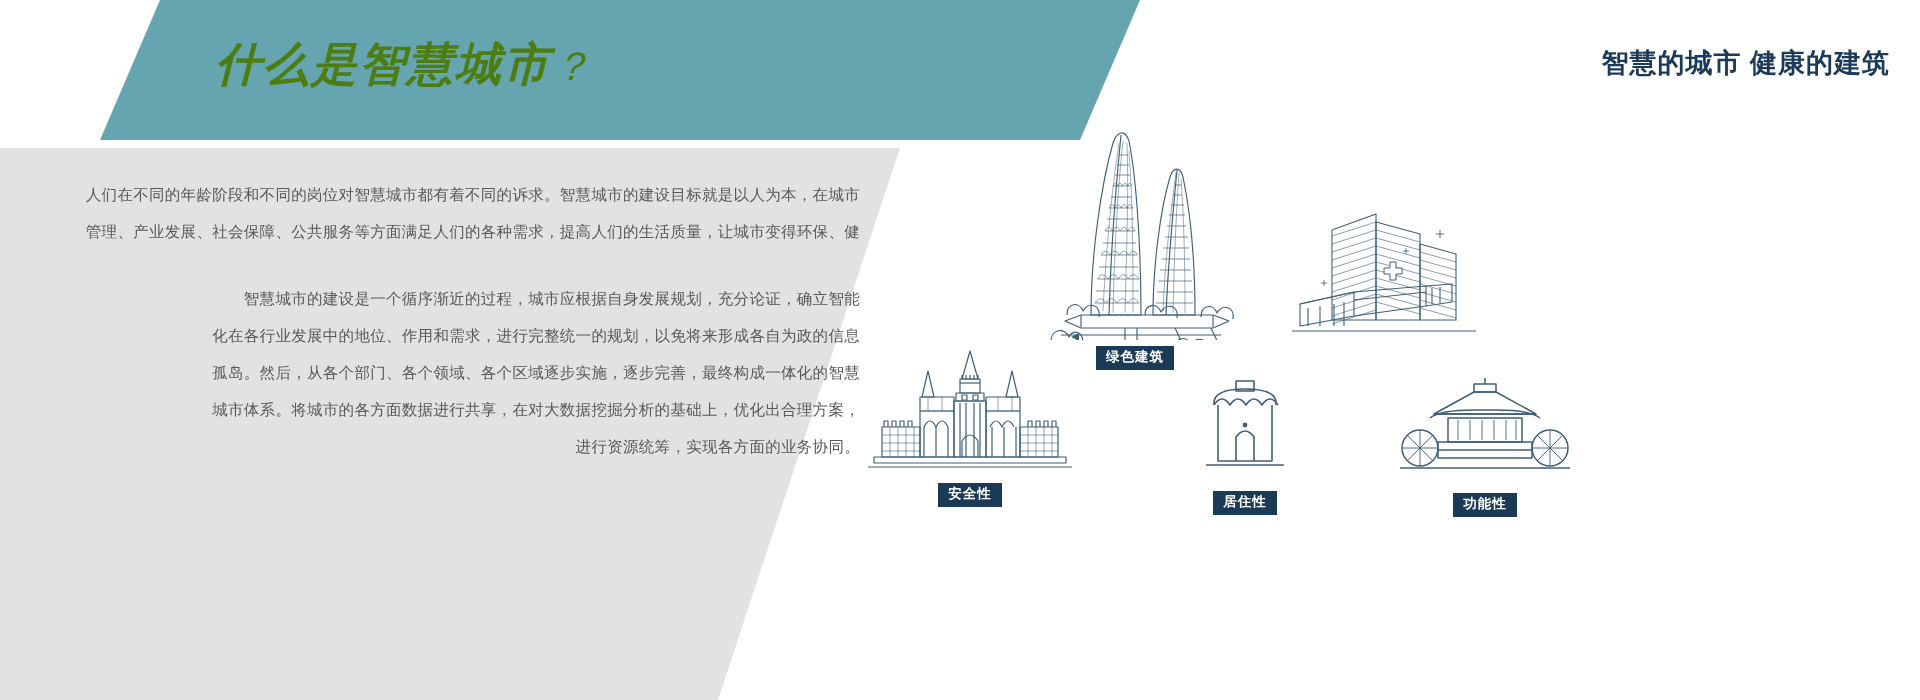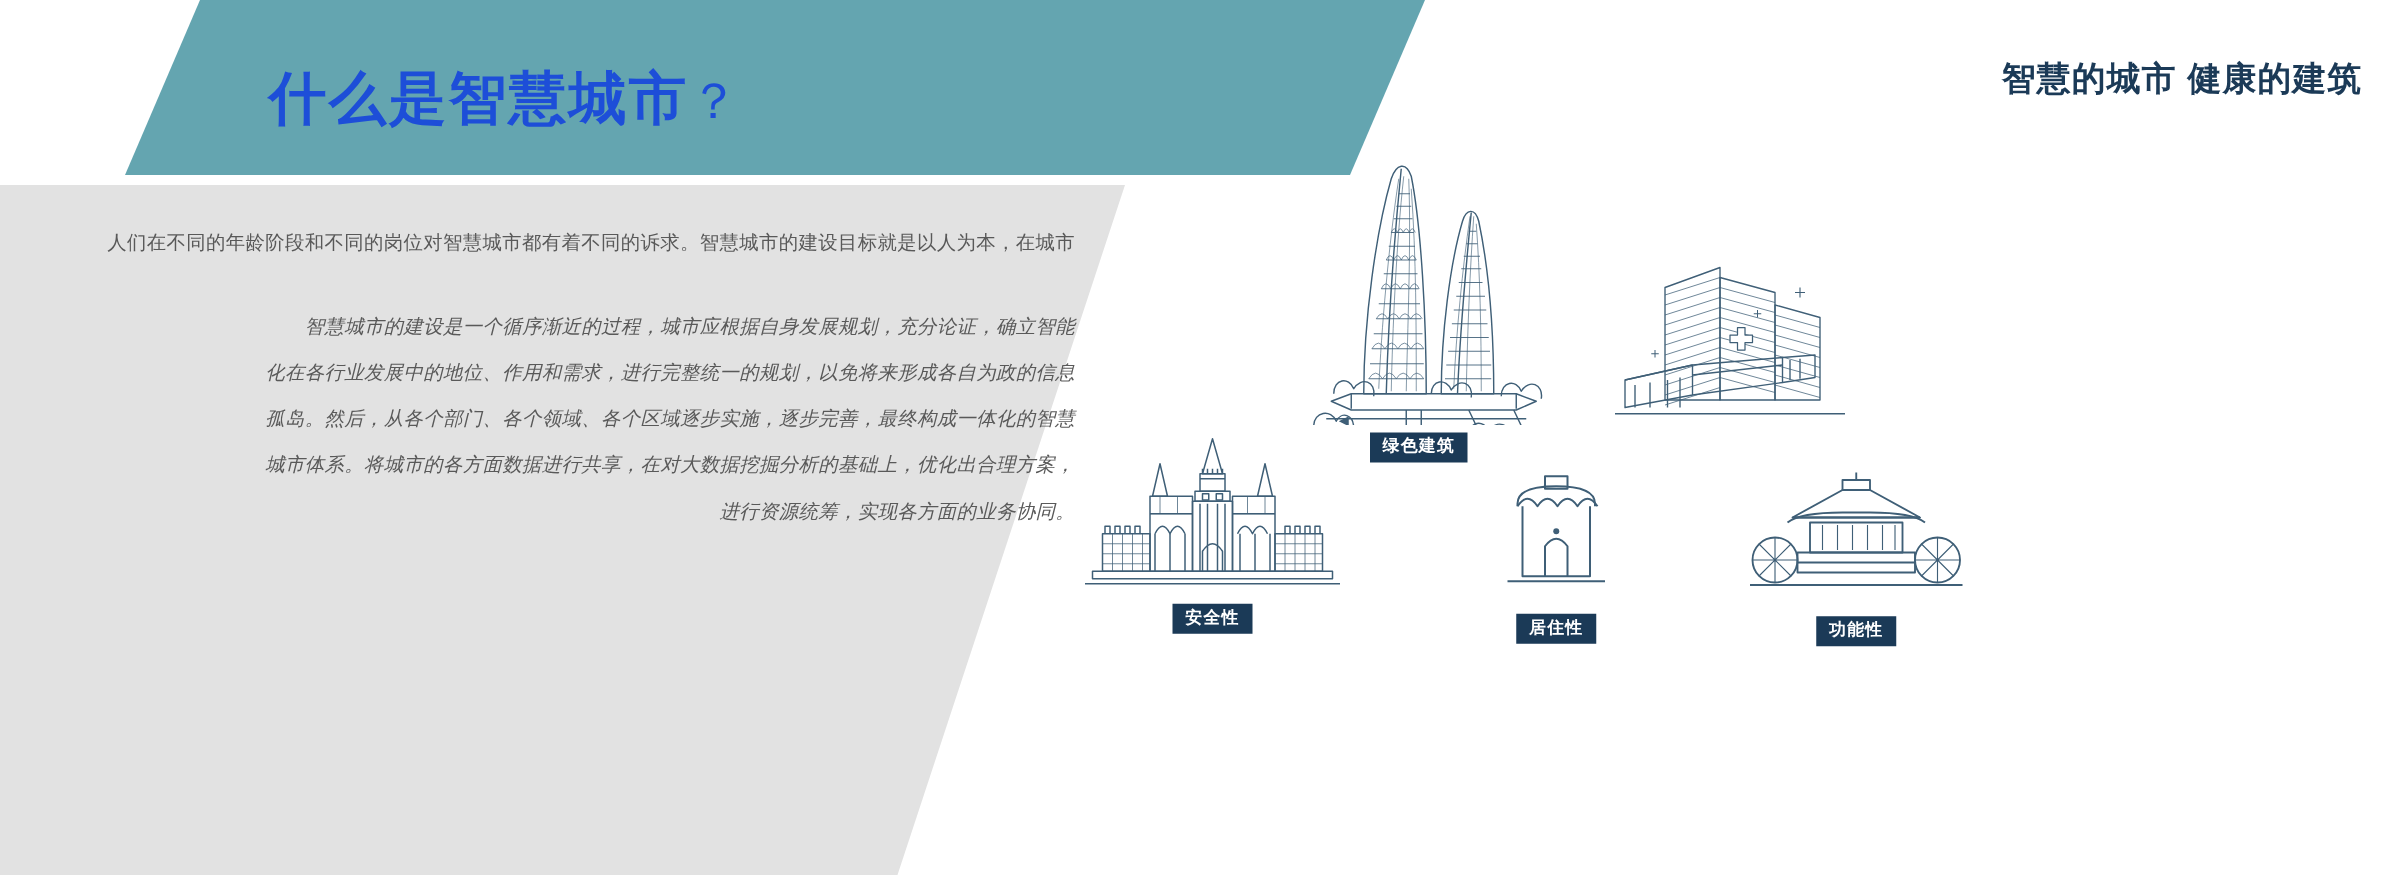--- a/index.html
+++ b/index.html
@@ -19,26 +19,27 @@
   #title-banner {
     position: absolute;
     left: 100px; top: 0;
     width: 1040px; height: 140px;
     background: #64a5b0;
     clip-path: polygon(60px 0, 1040px 0, 980px 140px, 0 140px);
     -webkit-clip-path: polygon(60px 0, 1040px 0, 980px 140px, 0 140px);
   }
   #title-text {
     position: absolute;
-    left: 215px; top: 48px;
+    left: 215px; top: 34px;
     font-size: 46px;
     font-weight: bold;
-    color: #1d4ed8;
+    color: #4d7c0f;
     letter-spacing: 2px;
     white-space: nowrap;
+    font-style: italic;
   }
   #title-text .qmark { font-size: 40px; font-weight: normal; }
 
   
   #brand-heading {
     position: absolute;
     right: 30px; top: 45px;
     font-size: 27px;
     font-weight: bold;
     color: #1b3a57;
@@ -63,21 +64,21 @@
     text-align: right;
   }
   .para {
     color: #595959;
     font-size: 15.5px;
     line-height: 37px;
     letter-spacing: 0.3px;
   }
   .para .ln { display: block; white-space: nowrap; }
   .para.p1 { margin-top: 28px; padding-left: 30px; }
-  .para.p2 { margin-top: 30px; padding-left: 20px; font-style: italic; }
+  .para.p2 { margin-top: 30px; padding-left: 20px; }
   .ln.indent { padding-left: 36px; }
 
   
   #illustrations {
     position: absolute;
     left: 840px; top: 95px;
     width: 1080px; height: 605px;
   }
   .icon-card {
     position: absolute;
@@ -112,20 +113,21 @@
   <div id="title-banner"></div>
   <div id="title-text"><span>什么是智慧城市</span><span class="qmark">？</span></div>
 
   <div id="brand-heading">智慧的城市  健康的建筑</div>
 
   <div id="body-panel"></div>
 
   <div id="body-text">
     <div class="para p1">
       <span class="ln indent">人们在不同的年龄阶段和不同的岗位对智慧城市都有着不同的诉求。智慧城市的建设目标就是以人为本，在城市</span>
+      <span class="ln">管理、产业发展、社会保障、公共服务等方面满足人们的各种需求，提高人们的生活质量，让城市变得环保、健</span>
     </div>
     <div class="para p2">
       <span class="ln indent">智慧城市的建设是一个循序渐近的过程，城市应根据自身发展规划，充分论证，确立智能</span>
       <span class="ln">化在各行业发展中的地位、作用和需求，进行完整统一的规划，以免将来形成各自为政的信息</span>
       <span class="ln">孤岛。然后，从各个部门、各个领域、各个区域逐步实施，逐步完善，最终构成一体化的智慧</span>
       <span class="ln">城市体系。将城市的各方面数据进行共享，在对大数据挖掘分析的基础上，优化出合理方案，</span>
       <span class="ln">进行资源统筹，实现各方面的业务协同。</span>
     </div>
   </div>
 

